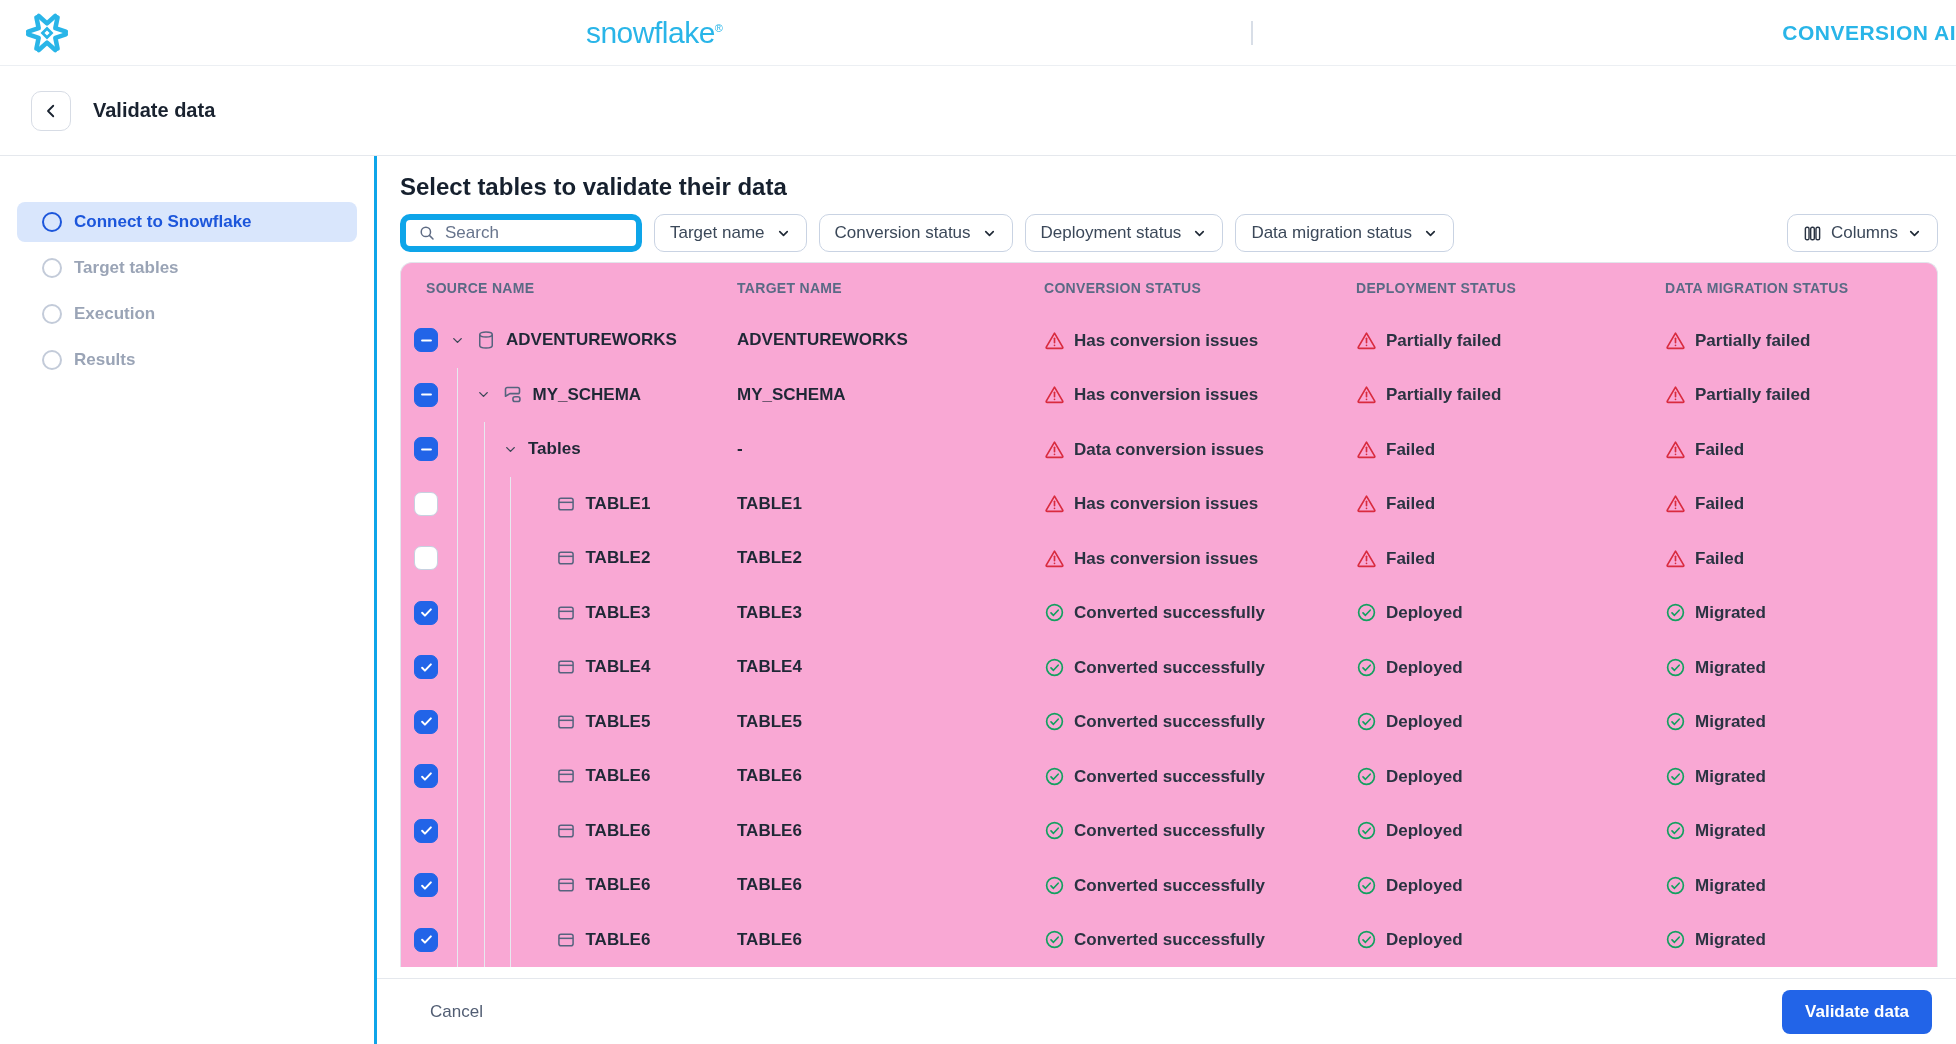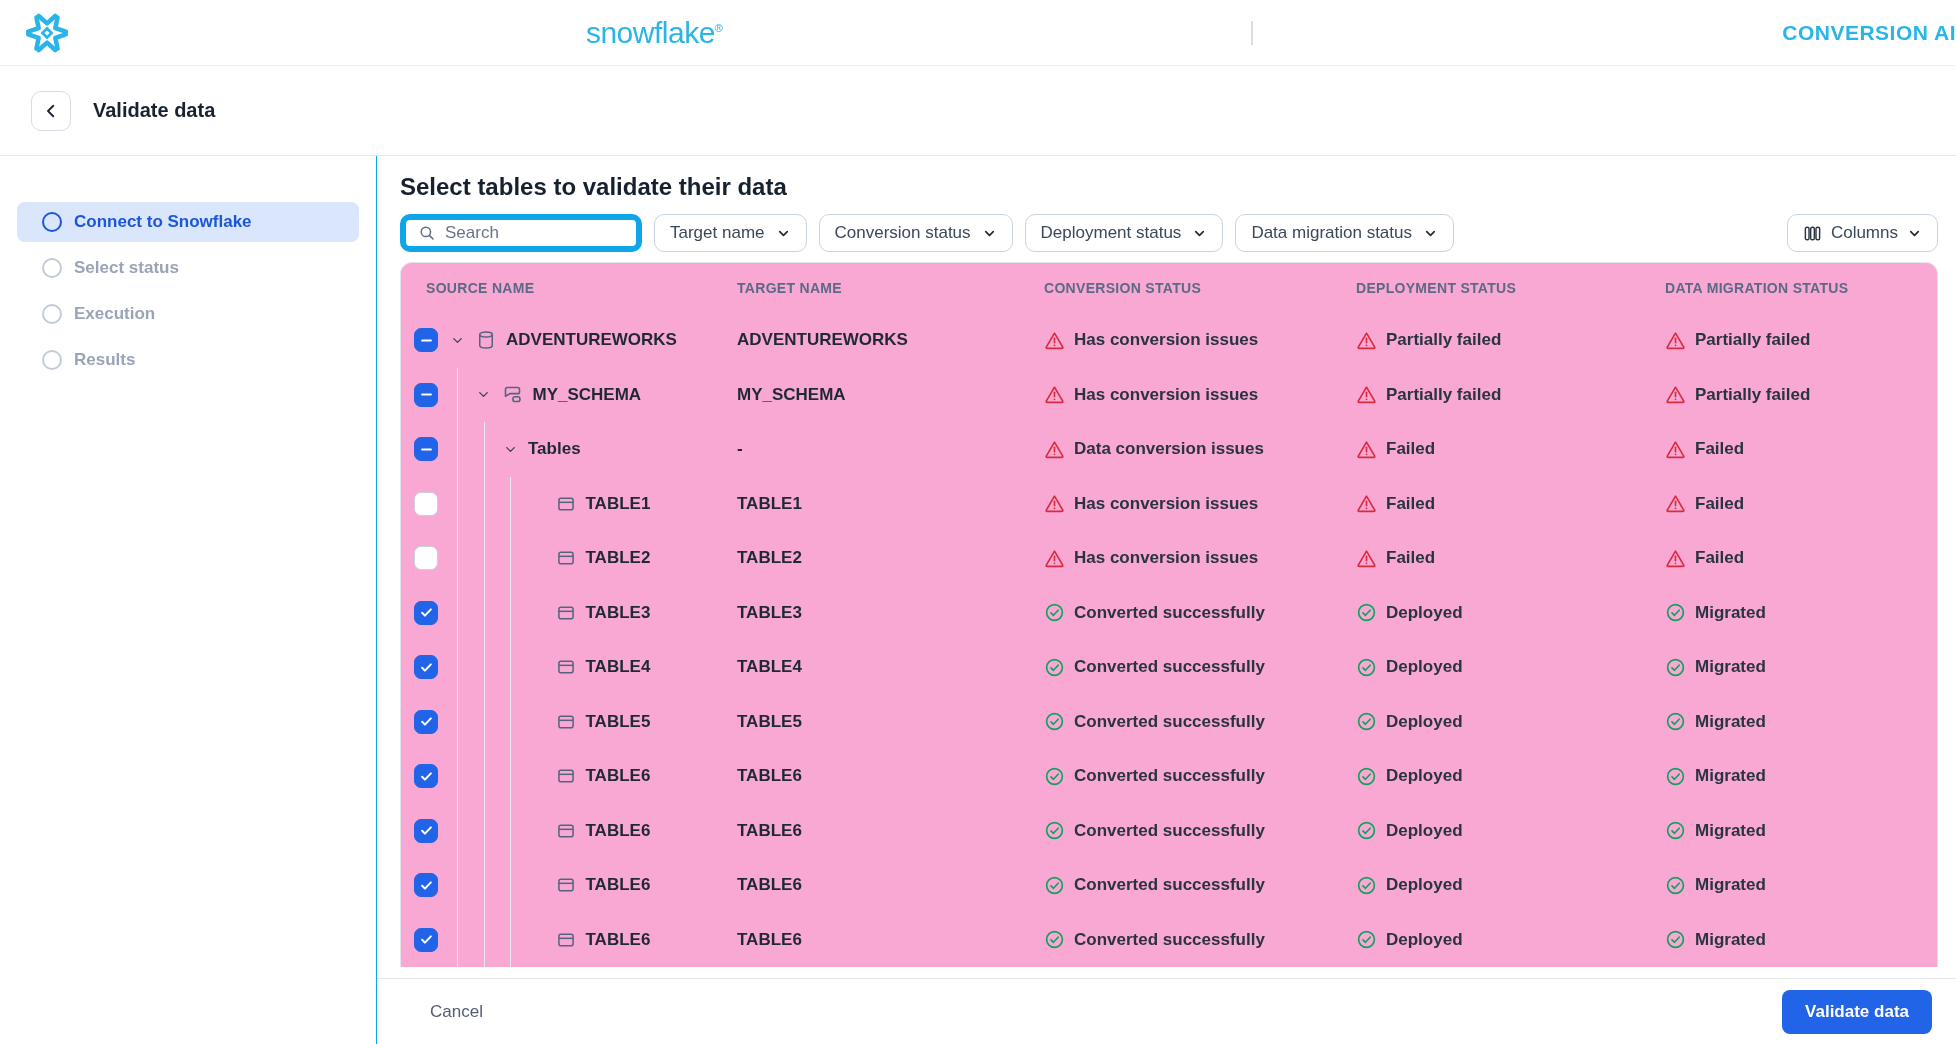--- a/index.html
+++ b/index.html
@@ -15,21 +15,21 @@
   .brand-divider { width:2px; height:24px; background:#D8DEE7; margin:0 18px; }
   .product-word { font-size:21px; font-weight:800; color:#29B5E8; letter-spacing:0.5px; }
 
   
   .titlebar { height:90px; display:flex; align-items:center; gap:22px; padding-left:31px; border-bottom:1px solid #E5E8ED; background:#fff; }
   .back-btn { width:40px; height:40px; border:1px solid #D7DCE5; border-radius:10px; background:#fff; display:flex; align-items:center; justify-content:center; cursor:pointer; }
   .page-title { font-size:20px; font-weight:700; color:#19222F; }
 
   
   .page-body { display:flex; height:888px; }
-  .sidebar { width:377px; flex:none; border-right:1px solid #0ea5e9; padding-top:46px; background:#fff; }
+  .sidebar { width:377px; flex:none; border-right:3px solid #0ea5e9; padding-top:46px; background:#fff; }
   .step { height:40px; margin:0 17px 6px 17px; border-radius:8px; display:flex; align-items:center; padding-left:25px; gap:12px; cursor:pointer; }
   .step .step-circle { width:20px; height:20px; border-radius:50%; border:2px solid #C3CBD9; flex:none; }
   .step .step-label { font-size:17px; font-weight:600; color:#9AA4B6; }
   .step.active { background:#D9E6FC; }
   .step.active .step-circle { border-color:#1C56DB; }
   .step.active .step-label { color:#1C56DB; }
 
   .main { flex:1; position:relative; padding:0 18px 0 23px; background:#fff; }
   .main-heading { margin-top:17px; font-size:24px; font-weight:700; color:#16202E; }
 
@@ -56,21 +56,21 @@
   .checkbox { width:24px; height:24px; border-radius:7px; border:1.5px solid #C7D1E0; background:#fff; margin-right:11px; flex:none; display:flex; align-items:center; justify-content:center; cursor:pointer; }
   .checkbox svg { display:none; width:15px; height:15px; }
   .checkbox.checked, .checkbox.indeterminate { background:#2264E8; border-color:#2264E8; }
   .checkbox.checked .glyph-check { display:block; }
   .checkbox.indeterminate .glyph-minus { display:block; }
   .indent { flex:none; height:1px; }
   .tree-chevron { width:16px; height:16px; flex:none; margin-right:10px; display:flex; align-items:center; justify-content:center; cursor:pointer; }
   .row-icon { width:22px; height:22px; flex:none; margin-right:9px; display:flex; align-items:center; justify-content:center; }
   .row-label { font-size:17px; color:#1F2836; white-space:nowrap; }
   .cell { font-size:17px; color:#1F2836; white-space:nowrap; }
-  .status-cell { display:flex; align-items:center; gap:9px; color:#2A3342; }
+  .status-cell { display:flex; align-items:flex-end; gap:9px; color:#2A3342; }
   .sicon { width:21px; height:21px; flex:none; display:flex; align-items:center; justify-content:center; }
 
   
   .footer { position:absolute; left:377px; right:0; bottom:0; height:66px; background:#fff; border-top:1px solid #E5E8ED; display:flex; align-items:center; padding:0 24px 0 53px; z-index:5; }
   .cancel-btn { font-size:17px; font-weight:500; color:#515D73; background:none; border:none; cursor:pointer; font-family:inherit; }
   .submit-btn { margin-left:auto; height:44px; padding:0 23px; border:none; border-radius:8px; background:#2264E8; color:#fff; font-size:17px; font-weight:600; cursor:pointer; font-family:inherit; }
 </style>
 </head>
 <body>
 
@@ -105,21 +105,21 @@
   <div class="page-body">
 
     <div class="sidebar">
       <div id="steps">
           <div class="step active">
     <span class="step-circle"></span>
     <span class="step-label">Connect to Snowflake</span>
   </div>
           <div class="step">
     <span class="step-circle"></span>
-    <span class="step-label">Select status</span>
+    <span class="step-label">Target tables</span>
   </div>
           <div class="step">
     <span class="step-circle"></span>
     <span class="step-label">Execution</span>
   </div>
           <div class="step">
     <span class="step-circle"></span>
     <span class="step-label">Results</span>
   </div>
         </div>

